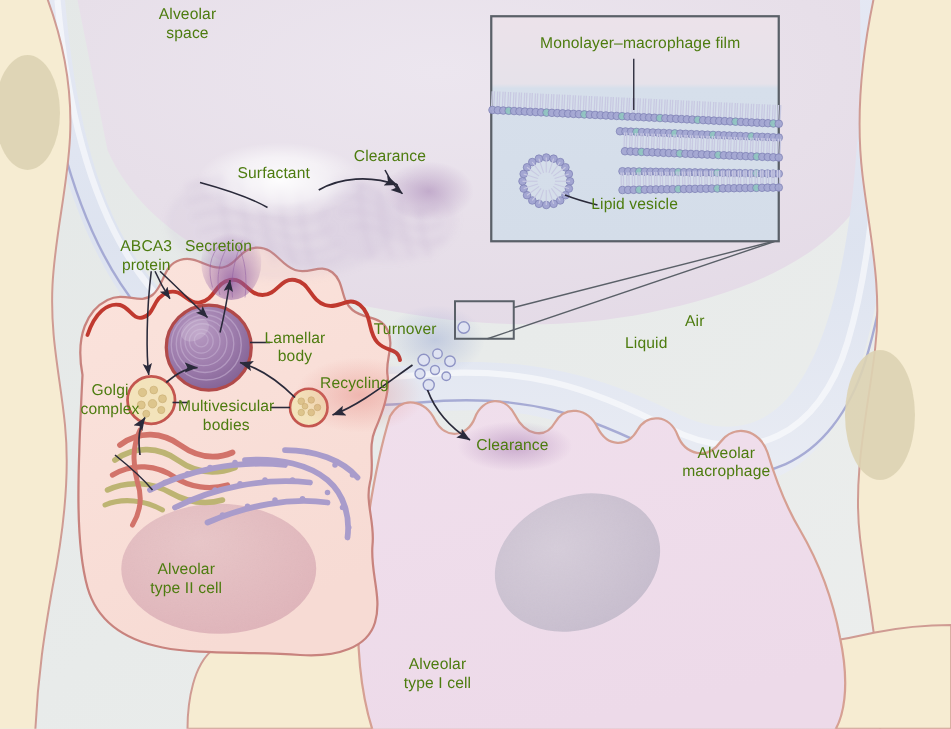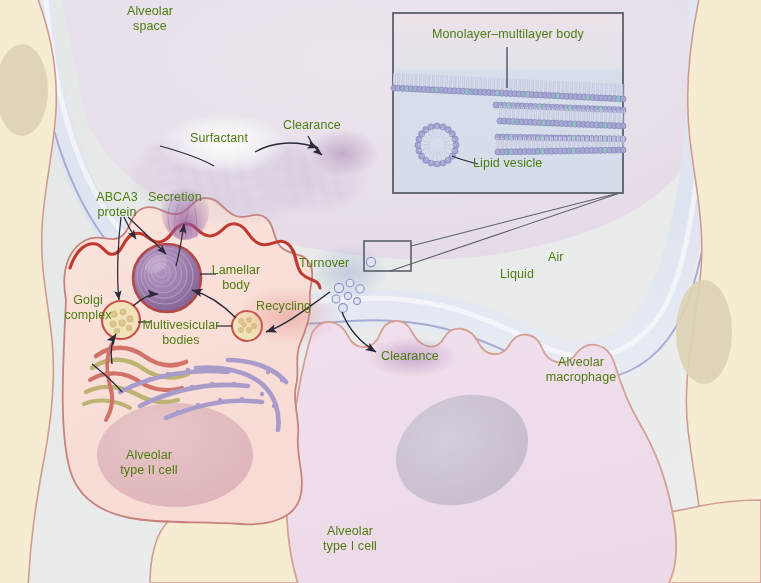--- a/index.html
+++ b/index.html
@@ -937,38 +937,38 @@
 
   <div class="lbl l" style="left:148px;top:190px;">Secretion</div>
 
   <div class="lbl c" style="left:205px;top:263px;width:62px;">Lamellar
 body</div>
 
   <div class="lbl l" style="left:299px;top:256px;">Turnover</div>
 
   <div class="lbl l" style="left:256px;top:299px;">Recycling</div>
 
-  <div class="lbl c" style="left:58px;top:293px;width:60px;">Golgi
+  <div class="lbl c" style="left:58px;top:305px;width:60px;">Golgi
 complex</div>
 
   <div class="lbl c" style="left:137px;top:318px;width:88px;">Multivesicular
 bodies</div>
 
   <div class="lbl l" style="left:381px;top:349px;">Clearance</div>
 
   <div class="lbl l" style="left:548px;top:250px;">Air</div>
 
   <div class="lbl l" style="left:500px;top:267px;">Liquid</div>
 
   <div class="lbl c" style="left:537px;top:355px;width:88px;">Alveolar
 macrophage</div>
 
   <div class="lbl c" style="left:104px;top:448px;width:90px;">Alveolar
 type II cell</div>
 
   <div class="lbl c" style="left:310px;top:524px;width:80px;">Alveolar
 type I cell</div>
 
-  <div class="lbl l" style="left:432px;top:27px;">Monolayer–multilayer body</div>
+  <div class="lbl l" style="left:432px;top:27px;">Monolayer–macrophage film</div>
 
   <div class="lbl l" style="left:473px;top:156px;">Lipid vesicle</div>
 
 </div>
 
 </body></html>

